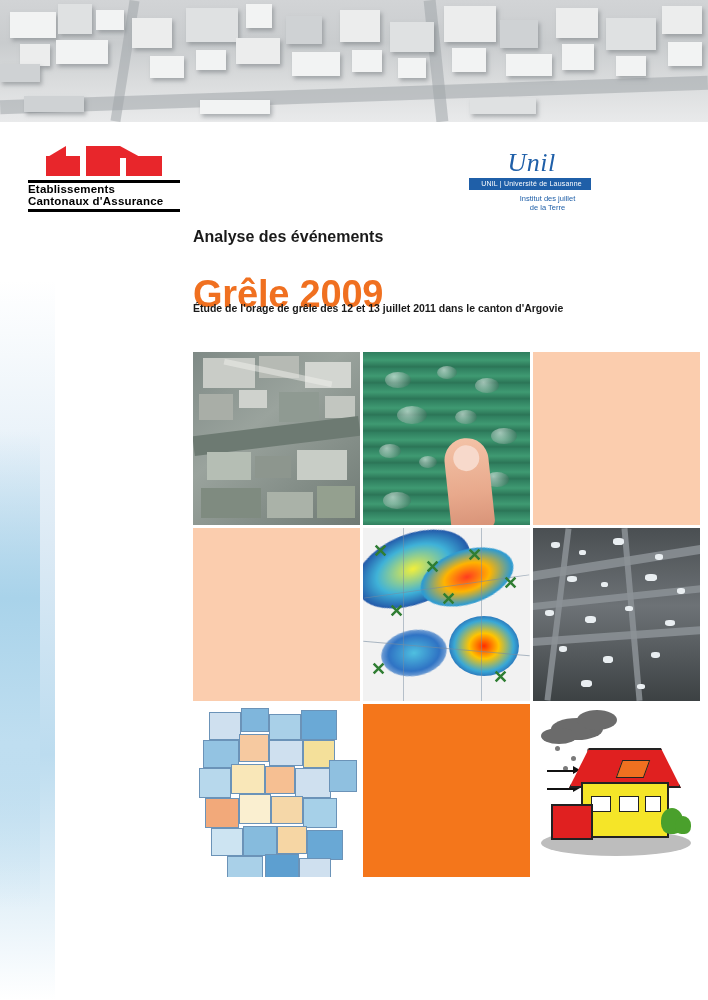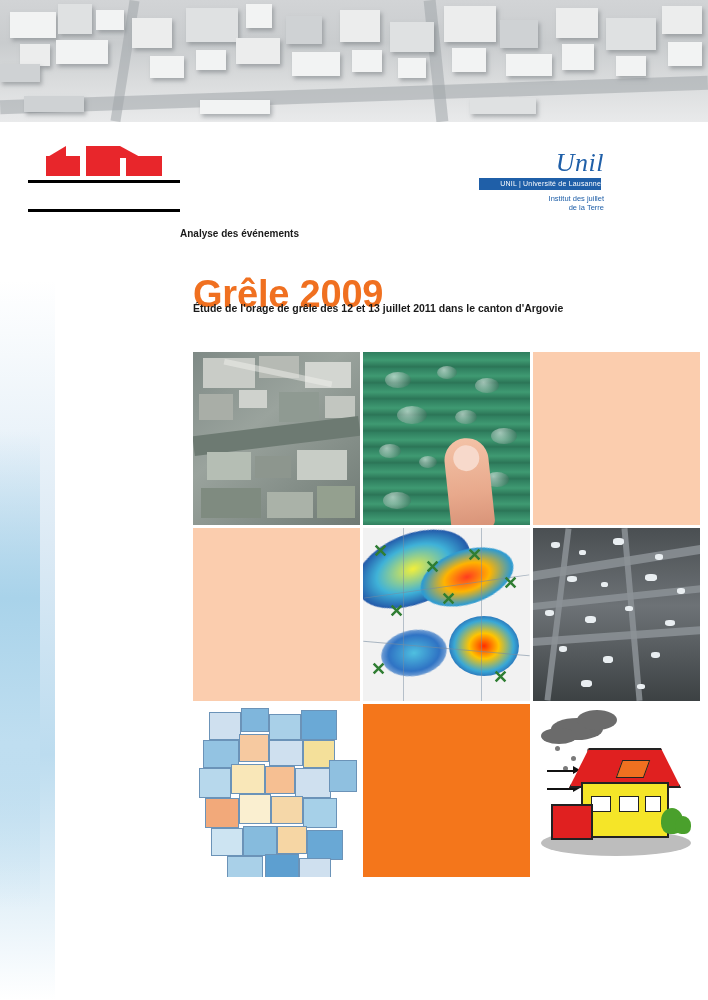--- a/index.html
+++ b/index.html
@@ -78,22 +78,22 @@
   .eca-text {
     position:absolute; left:0; top:38px; width:152px;
     font-size:11.5px; font-weight:bold; letter-spacing:0.2px; color:#000; line-height:11.5px;
   }
   .eca-rule-bottom {
     position:absolute; left:0; top:63px; width:152px; height:3px; background:#000;
   }
 
   
   .unil-logo {
-    position:absolute; right: 104px; top: 150px; width: 125px; height: 60px;
-    text-align:right;
+    position:absolute; right: 114px; top: 150px; width: 125px; height: 60px;
+    text-align:center;
   }
   .unil-script {
     font-family: "Liberation Serif", serif;
     font-style: italic;
     font-size: 26px;
     color: #1f5fa8;
     letter-spacing: 0.5px;
     line-height: 26px;
   }
   .unil-bar {
@@ -111,22 +111,22 @@
   .unil-sub {
     margin-top: 4px;
     font-size: 7.5px;
     color: #1f5fa8;
     line-height: 9px;
     padding-left: 32px;
   }
 
   
   .kicker {
-    position:absolute; left:180px; top:228px;
-    font-size: 10px; font-weight: bold; color:#1a1a1a;
+    position:absolute; left:193px; top:228px;
+    font-size: 16px; font-weight: bold; color:#1a1a1a;
   }
   .main-title {
     position:absolute; left:193px; top:248px;
     font-size: 38px; font-weight: bold; color:#f07020;
     letter-spacing: -0.2px;
   }
   .subtitle {
     position:absolute; left:193px; top:302px;
     font-size: 10.5px; font-weight: bold; color:#1a1a1a;
   }
@@ -258,20 +258,24 @@
 
 <div class="eca-logo">
   <div class="eca-roof">
     <div class="r1"></div>
       <div class="r2"></div>
       <div class="r3"></div>
     <div class="slope1"></div>
       <div class="slope2"></div>
   </div>
   <div class="eca-rule"></div>
+  <div class="eca-text">
+    <div>Etablissements</div>
+    <div>Cantonaux d'Assurance</div>
+  </div>
   <div class="eca-rule-bottom"></div>
 </div>
 
 <div class="unil-logo">
   <div class="unil-script">Unil</div>
   <div class="unil-bar">UNIL | Université de Lausanne</div>
   <div class="unil-sub">
     <div>Institut des juillet</div>
     <div>de la Terre</div>
   </div>

